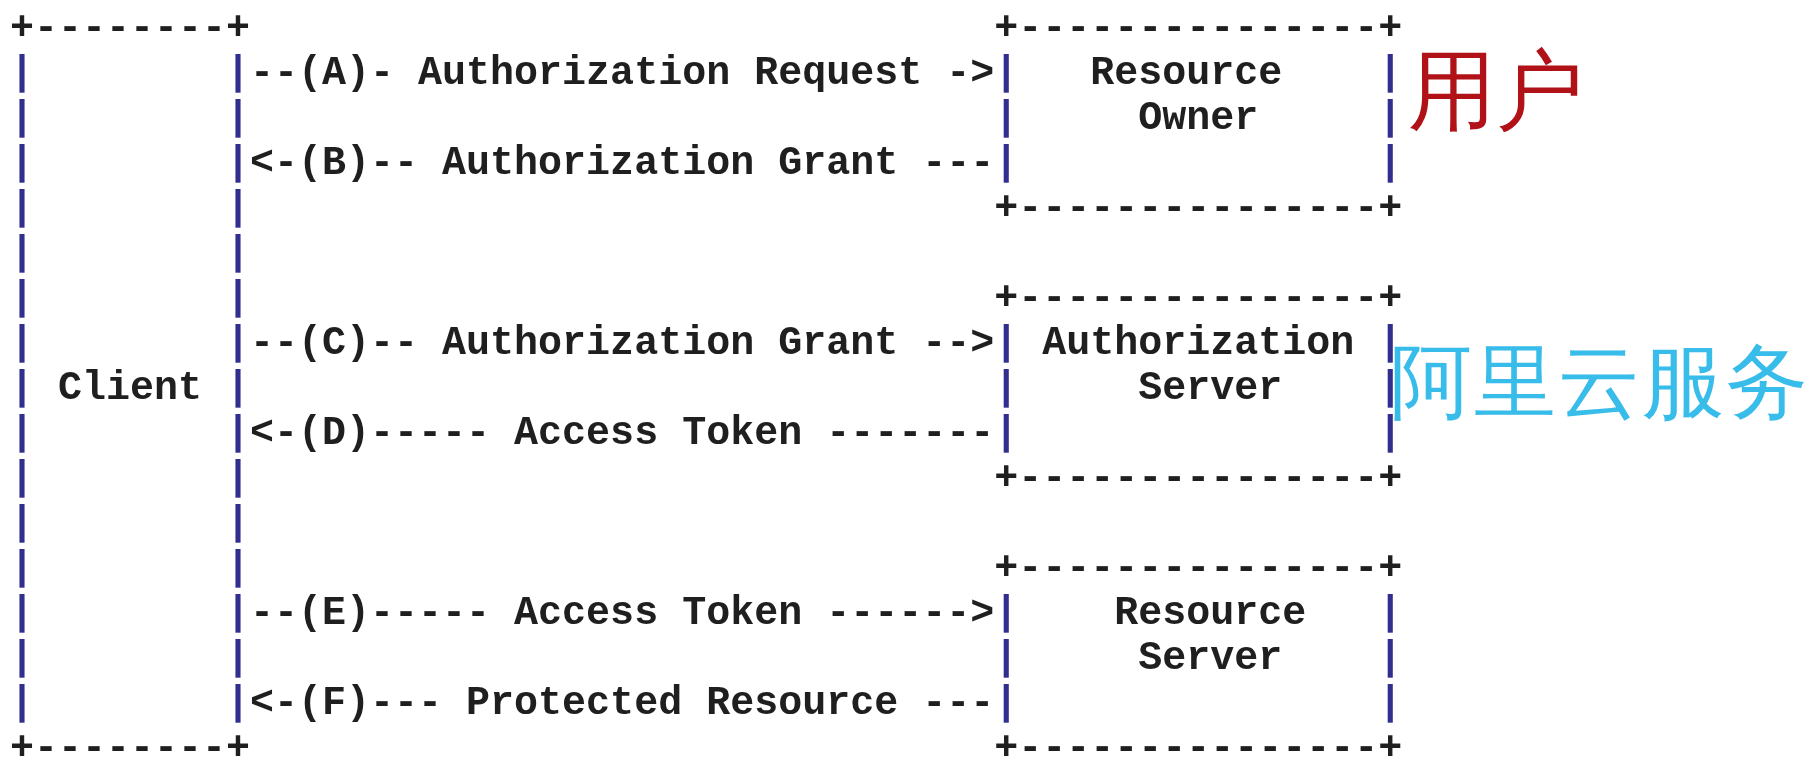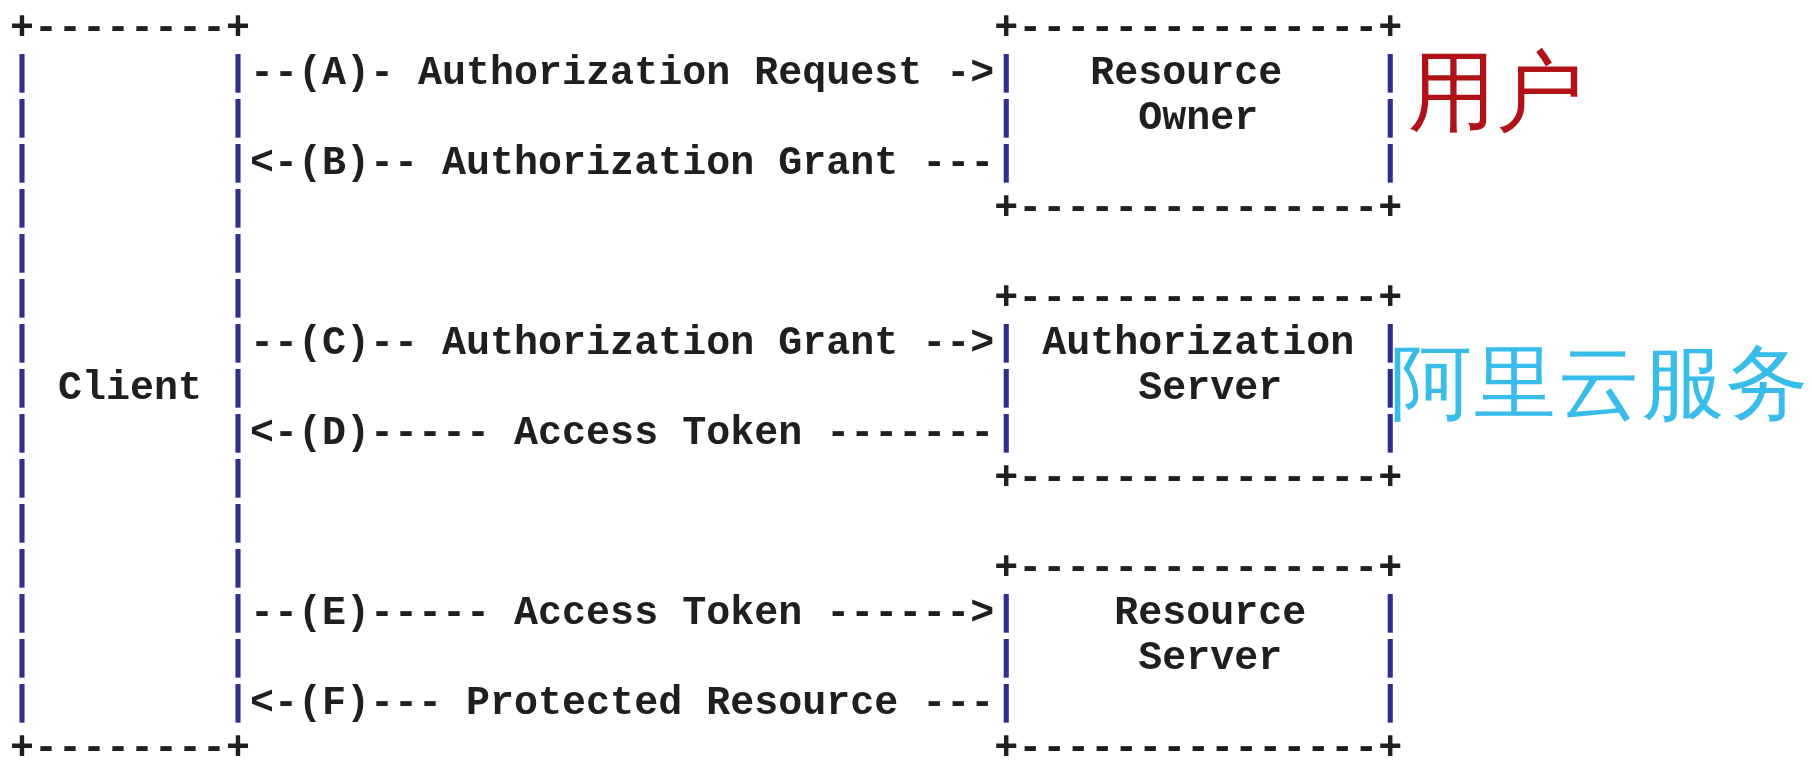--- a/index.html
+++ b/index.html
@@ -24,21 +24,21 @@
     font-size: 40px;
     line-height: 45px;
     letter-spacing: 0;
     white-space: pre;
     color: #1f1f1f;
   }
   
   .art .vbar { color: #312e8d; }
   .annotation {
     position: absolute;
-    font-family: Liberation Sans, sans-serif;
+    font-family: Liberation Serif, serif;
     font-weight: 500;
     white-space: nowrap;
     line-height: 1;
   }
   .ann-0 { left: 1408px; top: 48px;  font-size: 88px; }
   .ann-1 { left: 1390px; top: 342px; font-size: 82px; letter-spacing: 2px; }
   .ann-2 { left: 1390px; top: 610px; font-size: 82px; letter-spacing: 2px; }
 </style>
 </head>
 <body>

